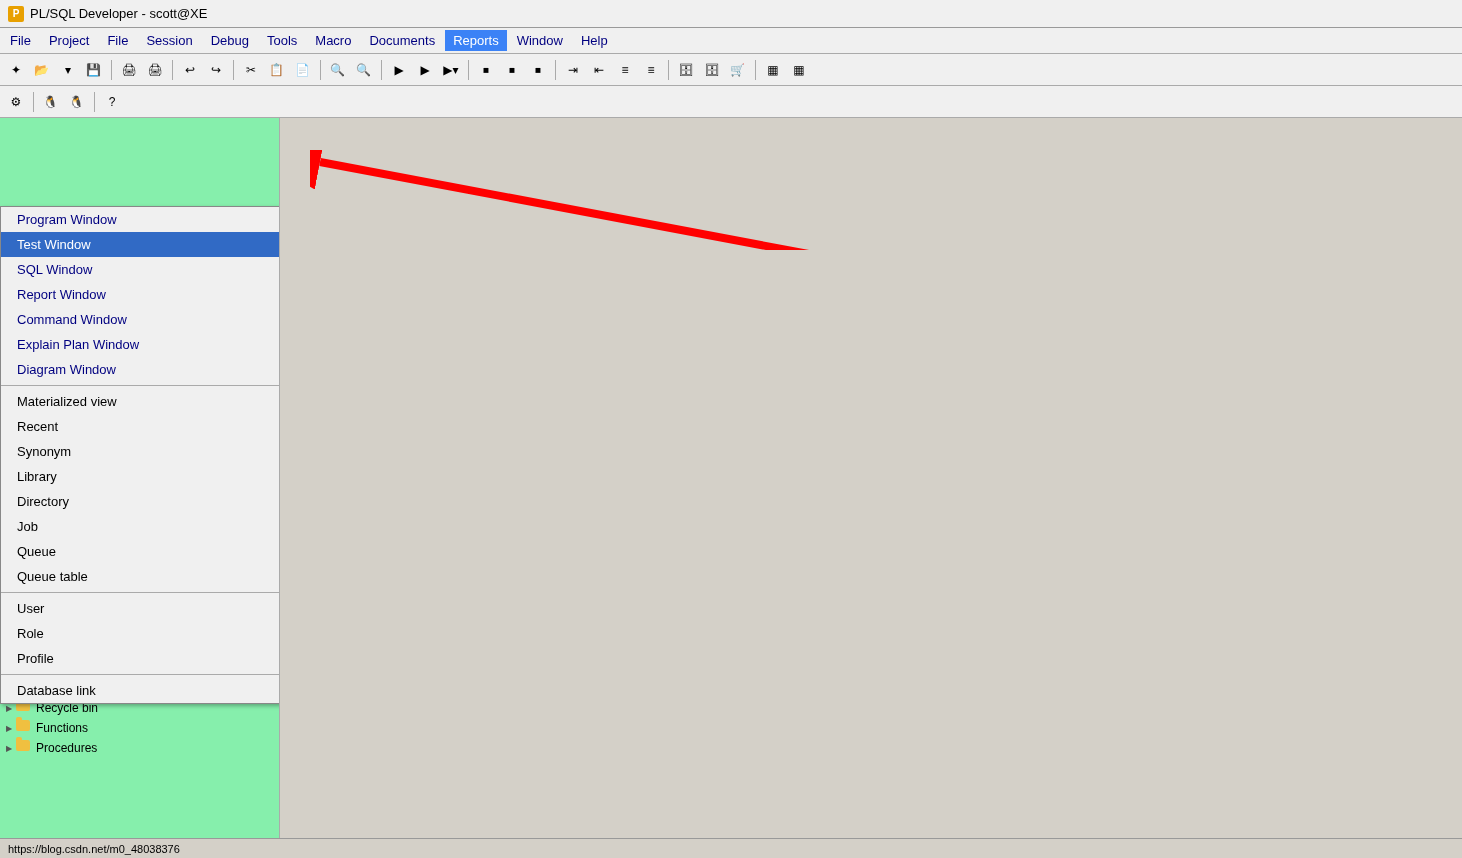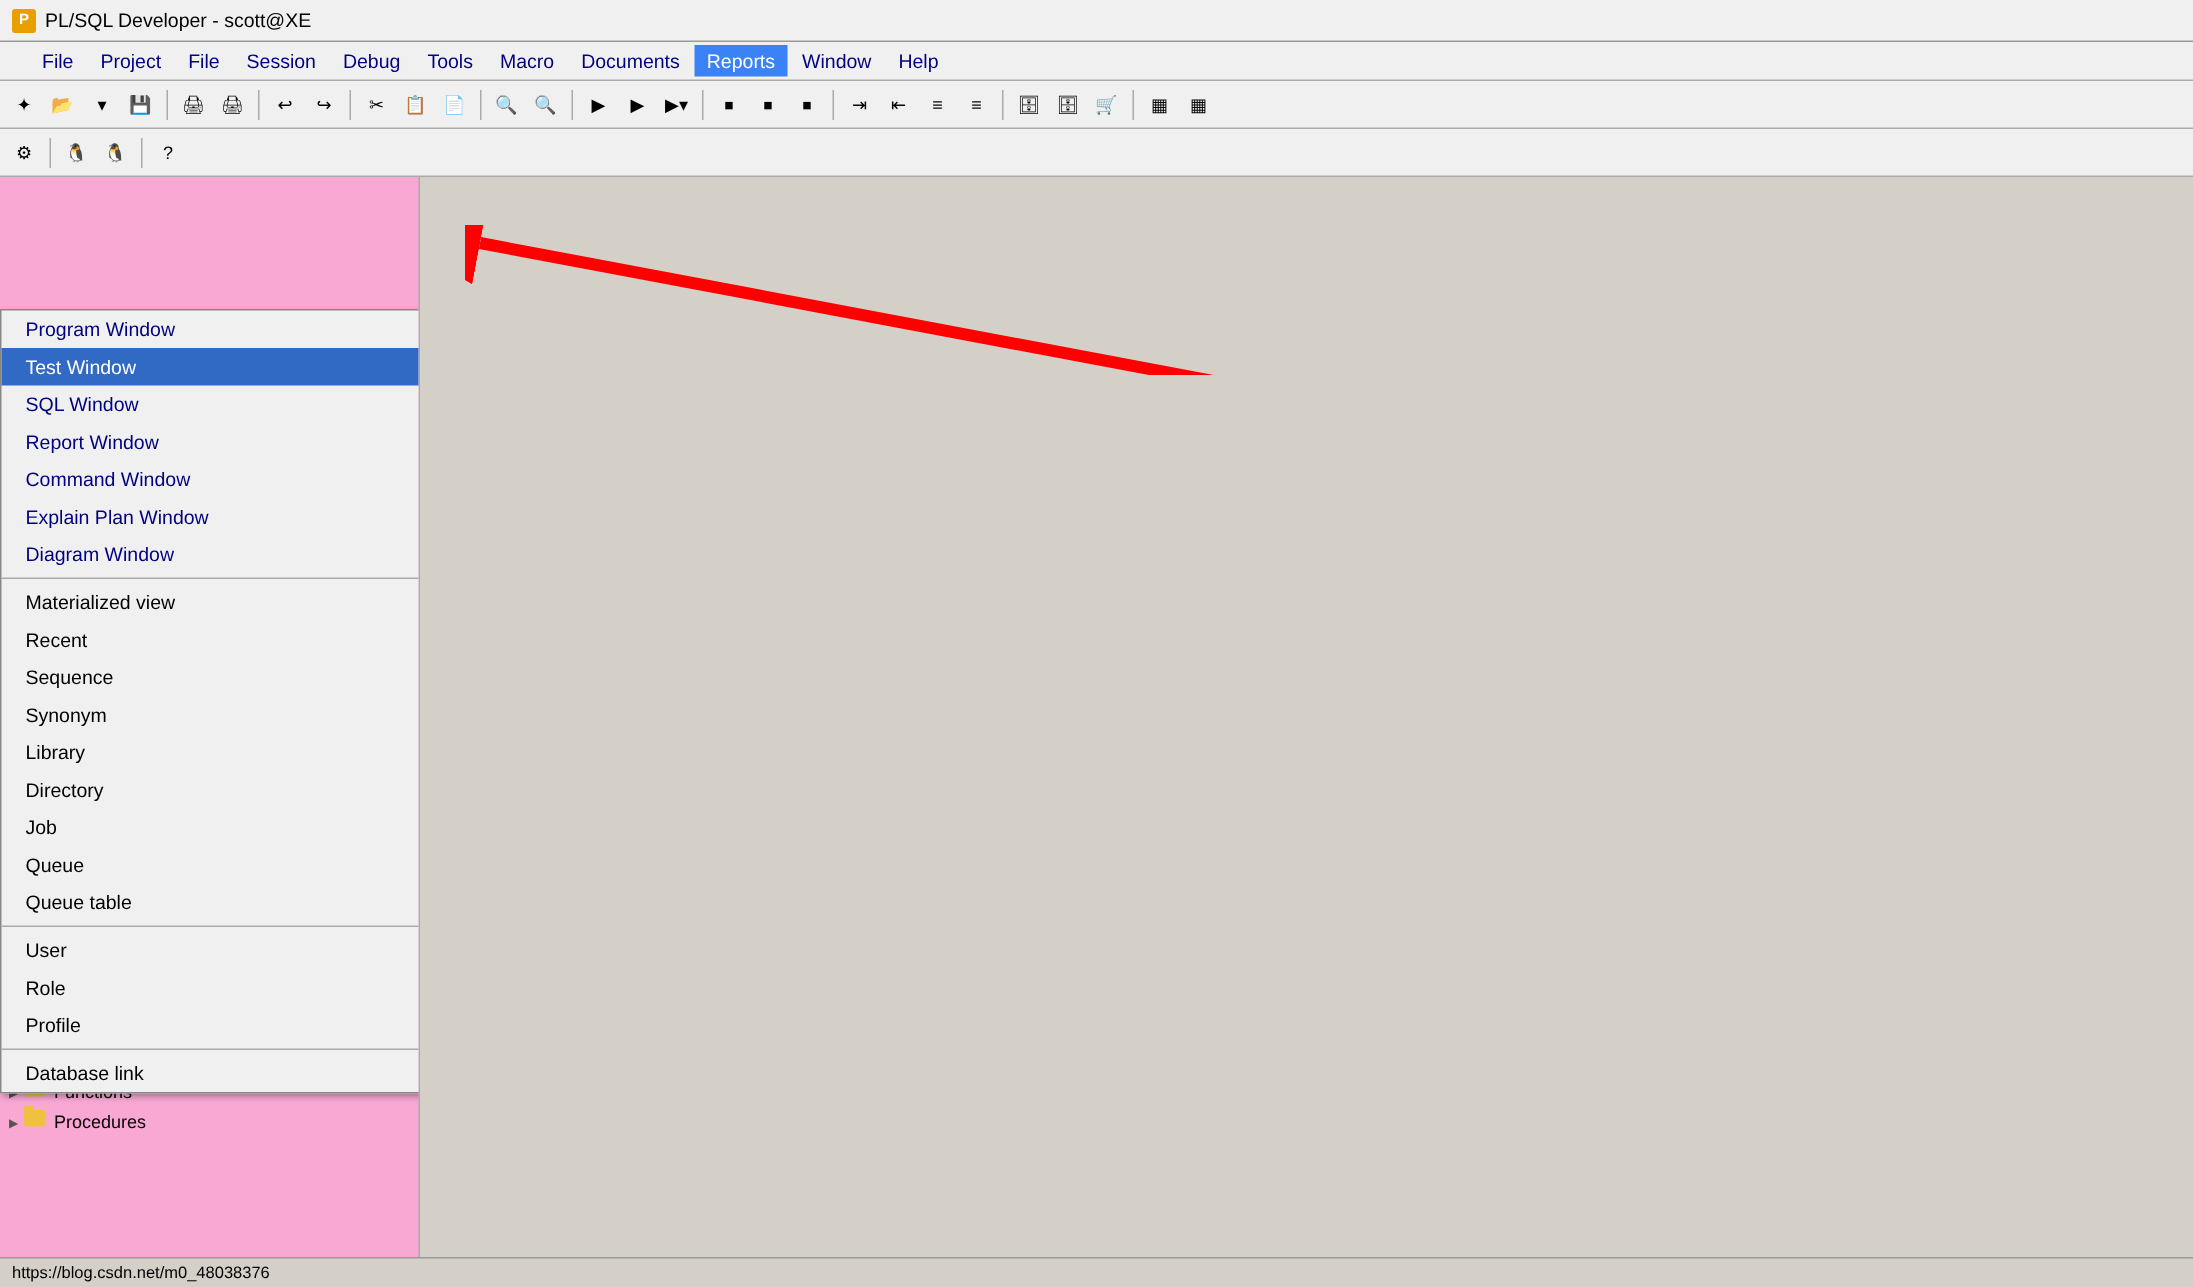--- a/index.html
+++ b/index.html
@@ -37,21 +37,21 @@
       color: white;
       font-weight: bold;
     }
 
     
     .menu-bar {
       background: #f0f0f0;
       height: 26px;
       display: flex;
       align-items: center;
-      padding: 0 20px;
+      padding: 0 2px;
       border-bottom: 1px solid #aaa;
       gap: 2px;
     }
     .menu-item {
       padding: 3px 8px;
       cursor: pointer;
       color: #000080;
       font-size: 13px;
     }
     .menu-item.active {
@@ -100,21 +100,21 @@
     
     .main-area {
       display: flex;
       height: calc(858px - 28px - 26px - 32px - 32px - 20px);
       background: #d4d0c8;
     }
 
     
     .sidebar {
       width: 280px;
-      background: #f9a8d4;
+      background: #86efac;
       border-right: 1px solid #aaa;
       overflow: hidden;
       position: relative;
     }
 
     .sidebar-item {
       display: flex;
       align-items: center;
       padding: 2px 4px;
       cursor: pointer;
@@ -326,23 +326,20 @@
 
       <div class="dropdown-separator"></div>
 
       <div class="dropdown-item dark-text">
         <span>Materialized view</span>
       </div>
       <div class="dropdown-item dark-text">
         <span>Recent</span>
       </div>
       <div class="dropdown-item dark-text">
-        <span>Sequence</span>
-      </div>
-      <div class="dropdown-item dark-text">
         <span>Synonym</span>
       </div>
       <div class="dropdown-item dark-text">
         <span>Library</span>
       </div>
       <div class="dropdown-item dark-text">
         <span>Directory</span>
       </div>
       <div class="dropdown-item dark-text">
         <span>Job</span>

